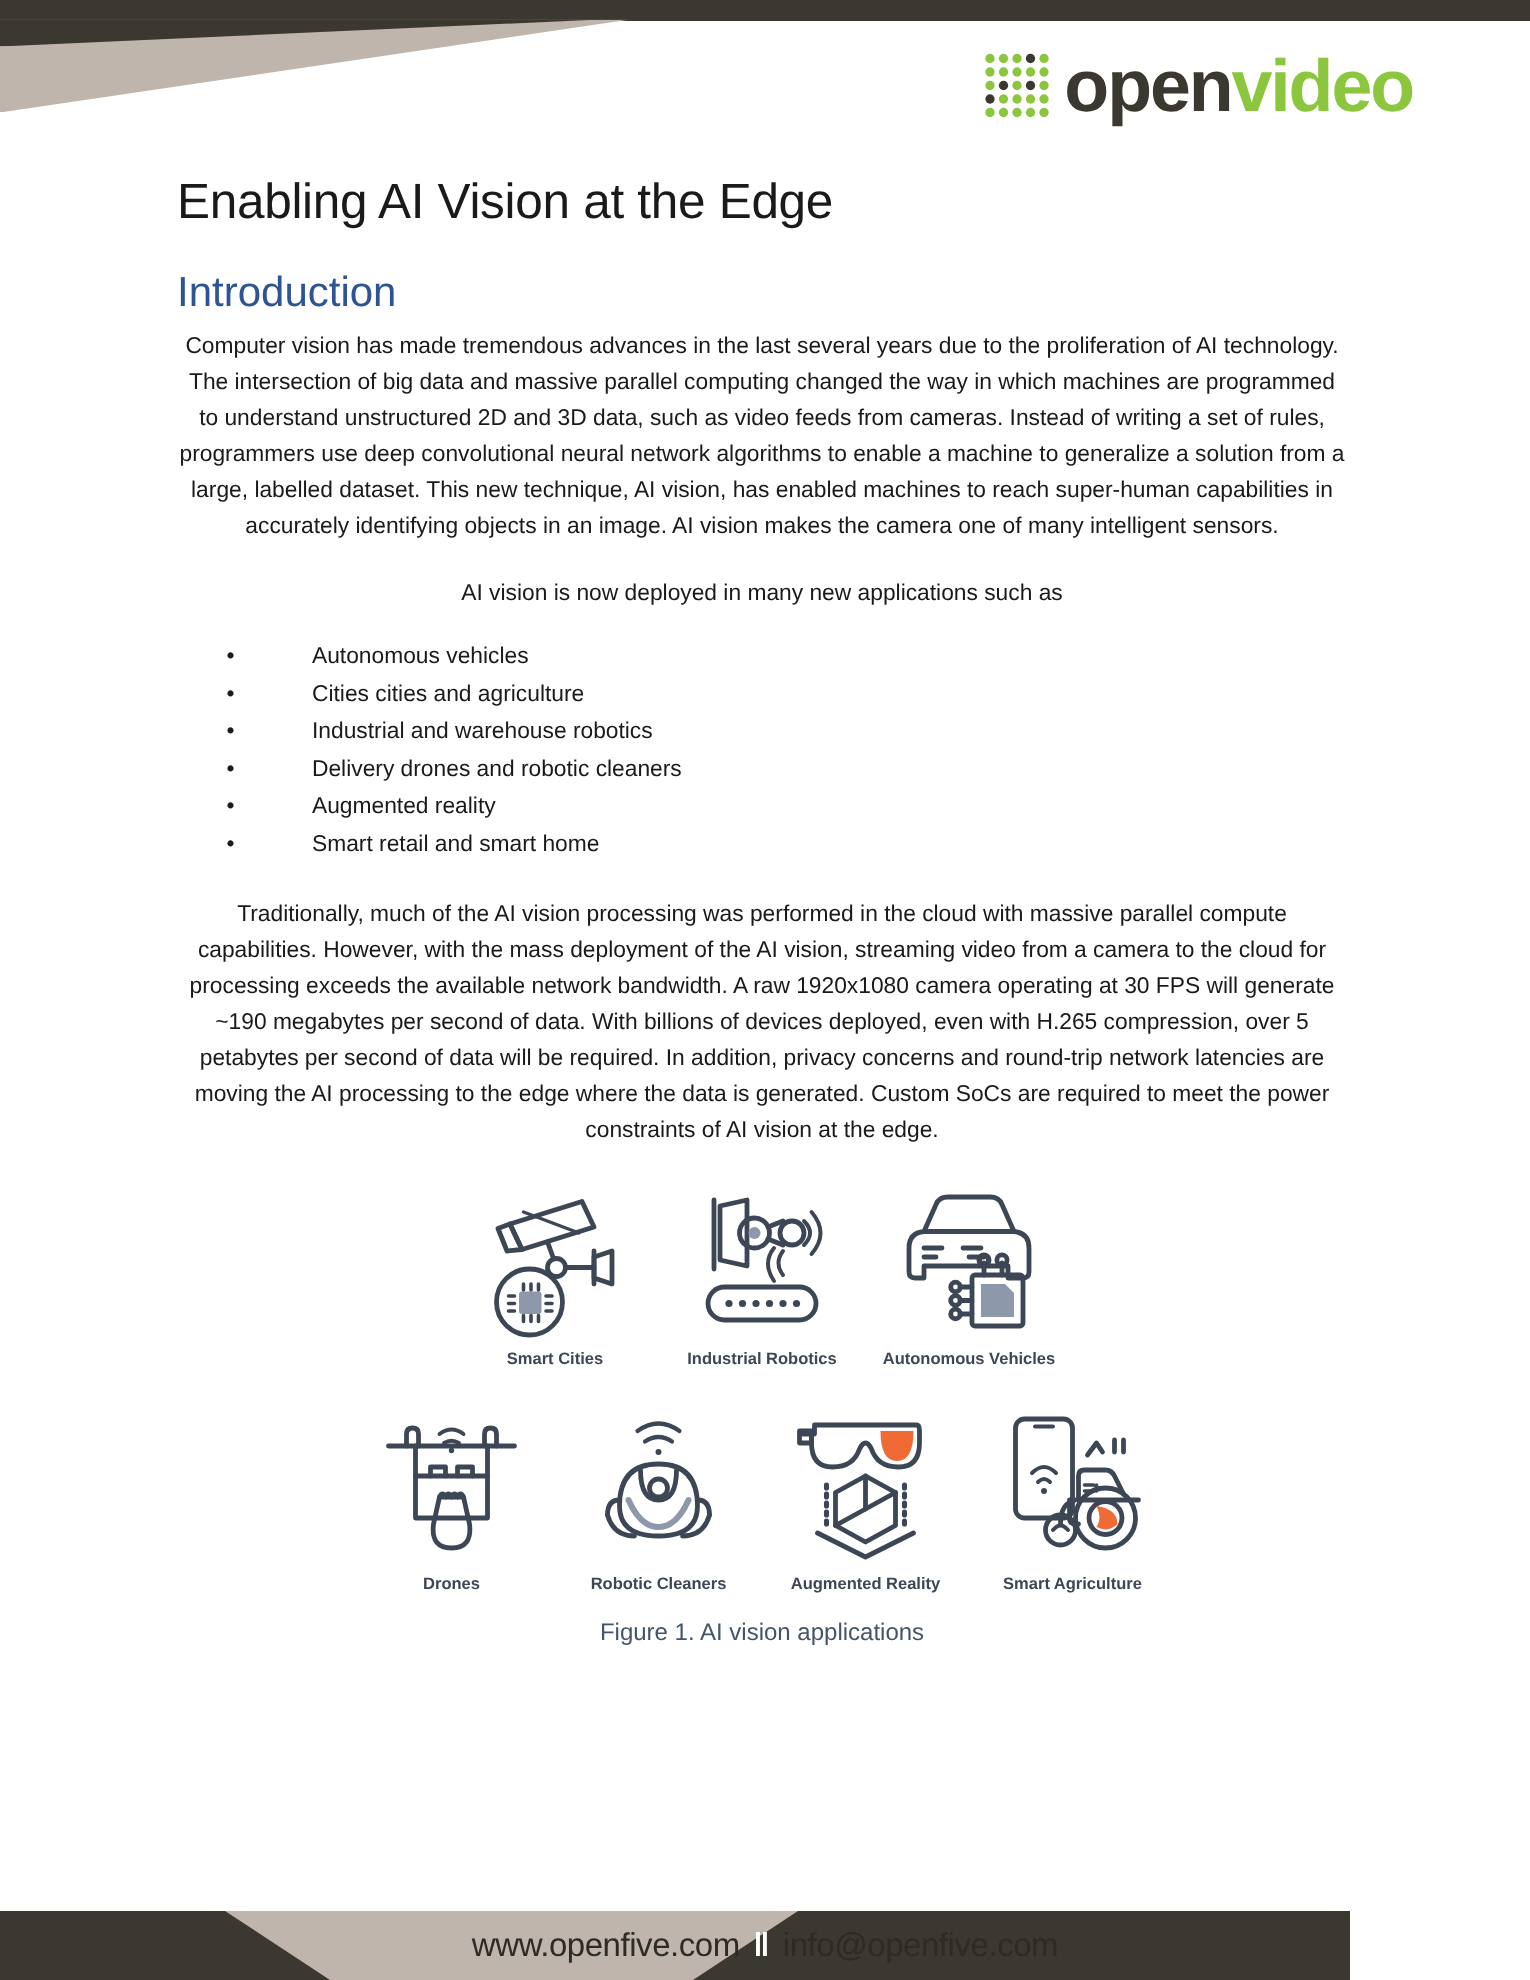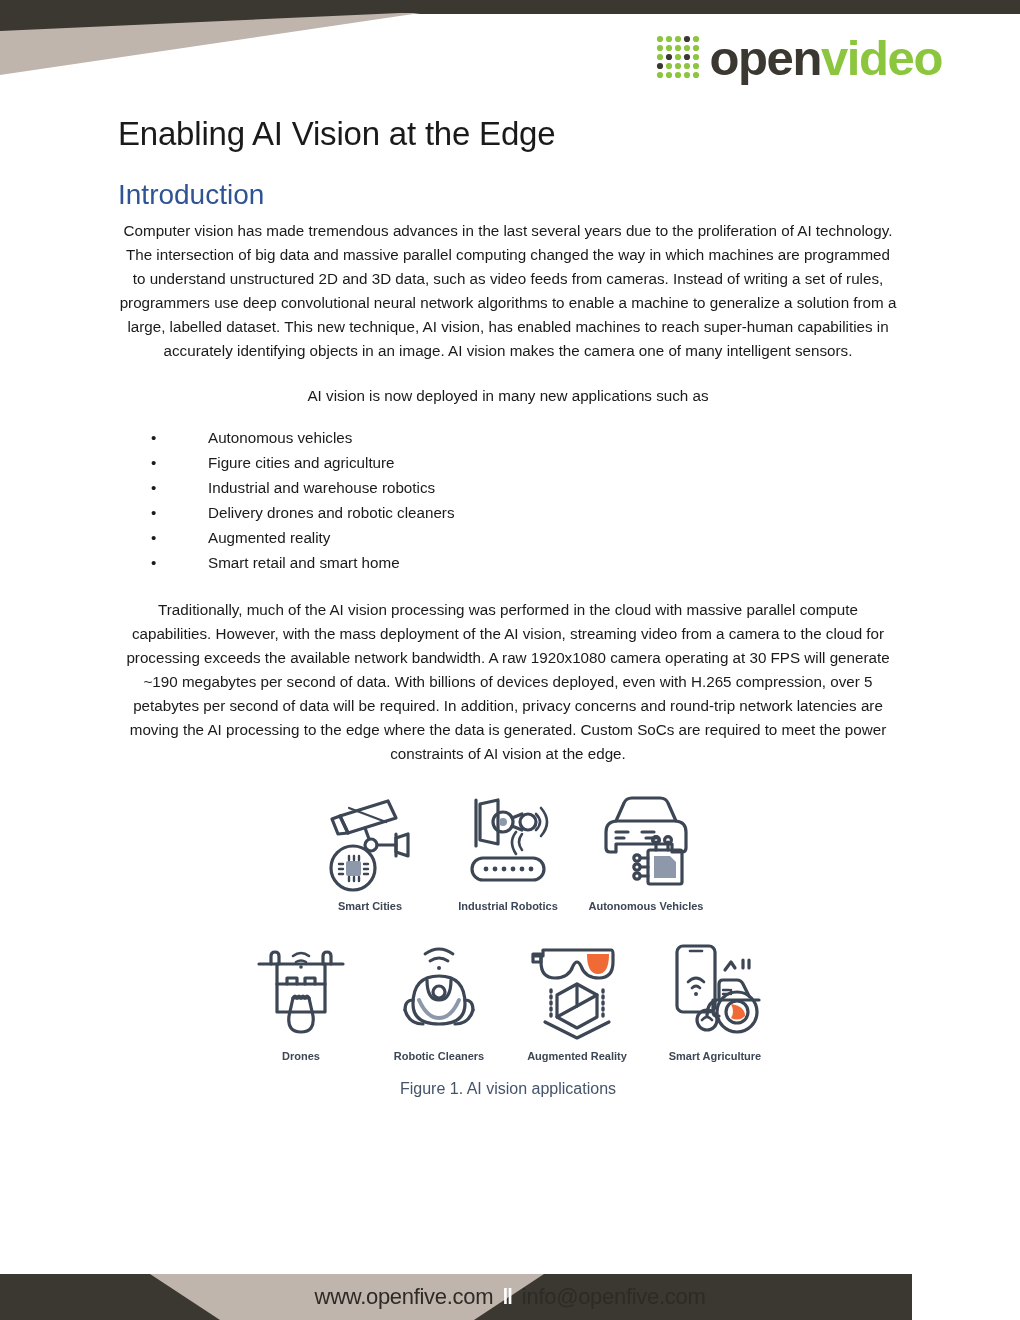--- a/index.html
+++ b/index.html
@@ -150,21 +150,20 @@
     margin-top: 18px;
   }
 
   
   #footer-band {
     position: absolute;
     bottom: 0; left: 0;
     width: 900px;
     height: 58px;
     overflow: hidden;
-    padding-left: 12px;
   }
   #footer-dark-left {
     position: absolute;
     bottom: 0; left: 0;
     width: 220px;
     height: 46px;
     background: #3b3731;
     clip-path: polygon(0 0, 150px 0, 220px 46px, 0 46px);
   }
   #footer-tan {
@@ -257,21 +256,21 @@
 
   <p class="body-para">AI vision is now deployed in many new applications such as</p>
 
   <ul id="app-list">
     <li>
         <span class="bullet-glyph">•</span>
         <span>Autonomous vehicles</span>
       </li>
     <li>
         <span class="bullet-glyph">•</span>
-        <span>Figure cities and agriculture</span>
+        <span>Cities cities and agriculture</span>
       </li>
     <li>
         <span class="bullet-glyph">•</span>
         <span>Industrial and warehouse robotics</span>
       </li>
     <li>
         <span class="bullet-glyph">•</span>
         <span>Delivery drones and robotic cleaners</span>
       </li>
     <li>

